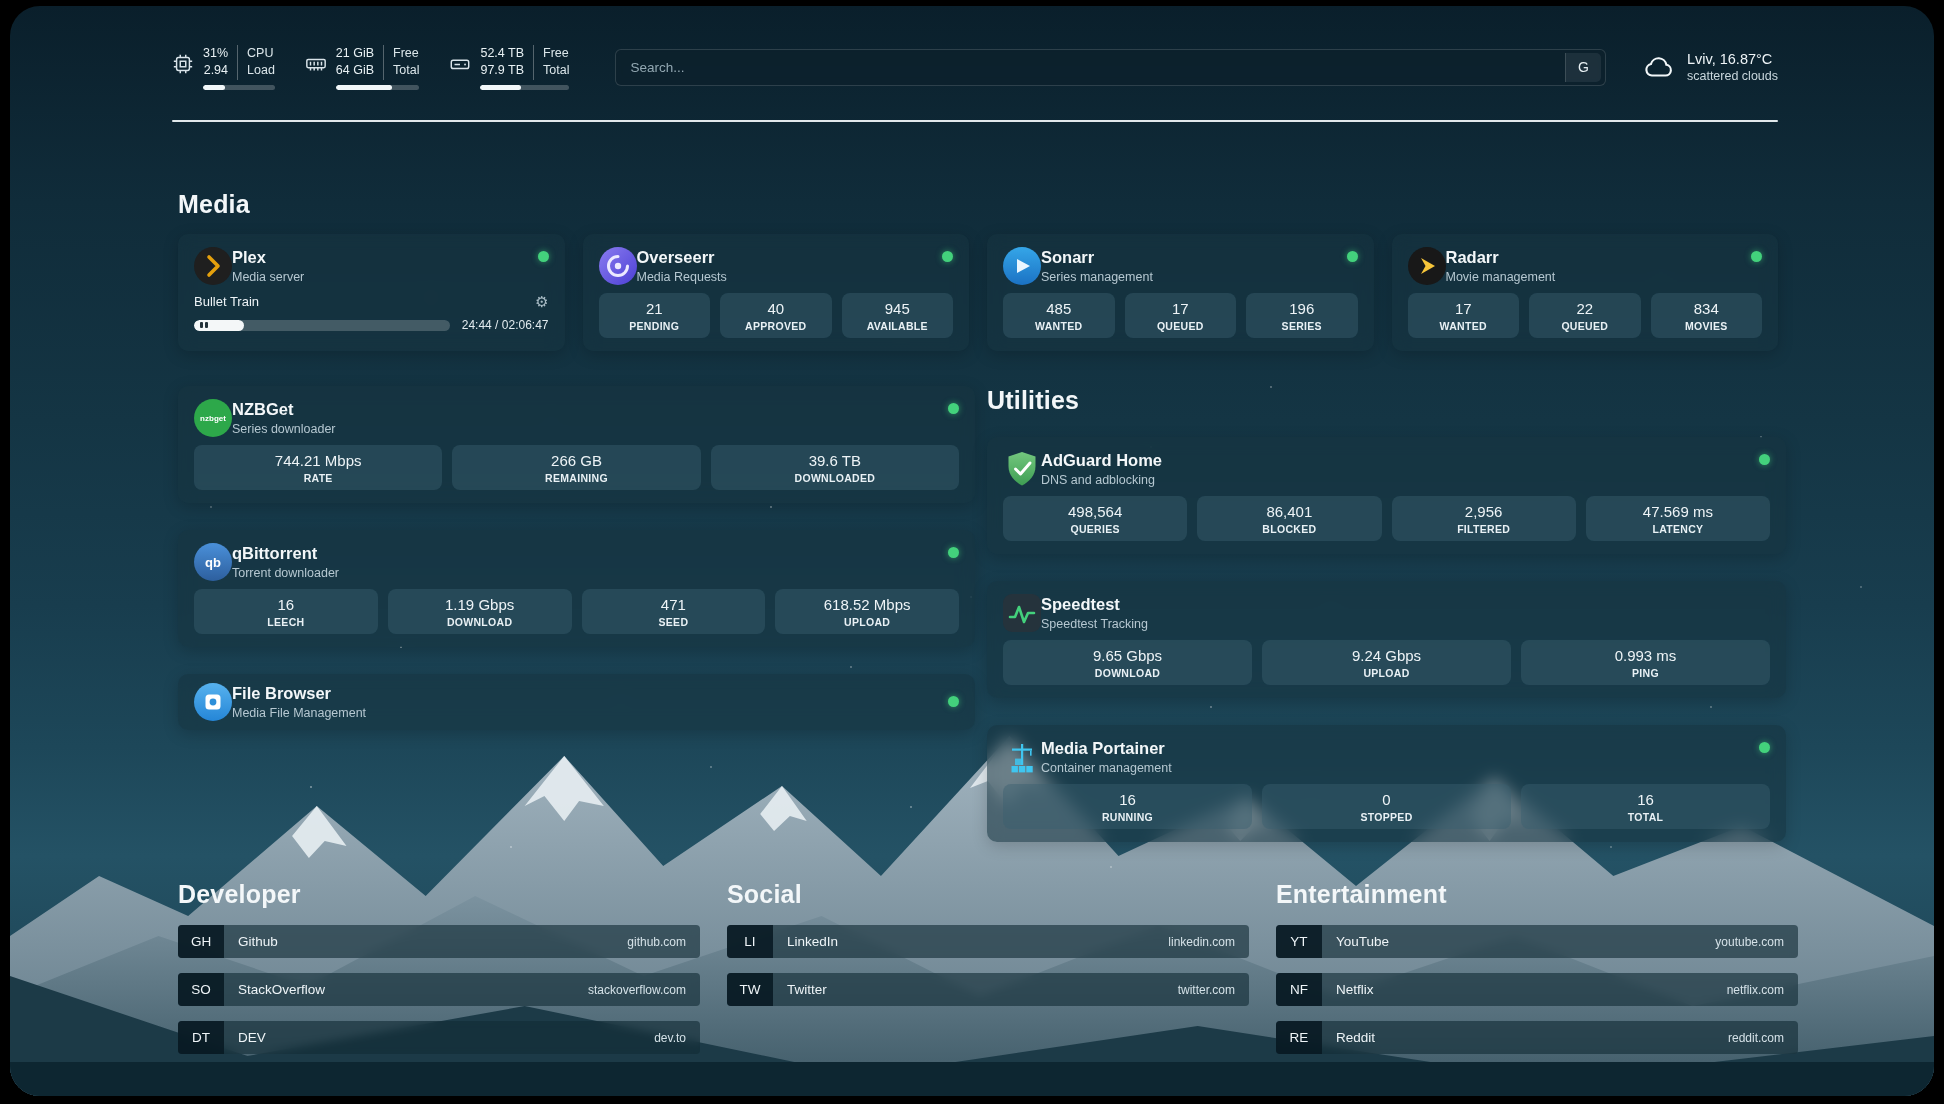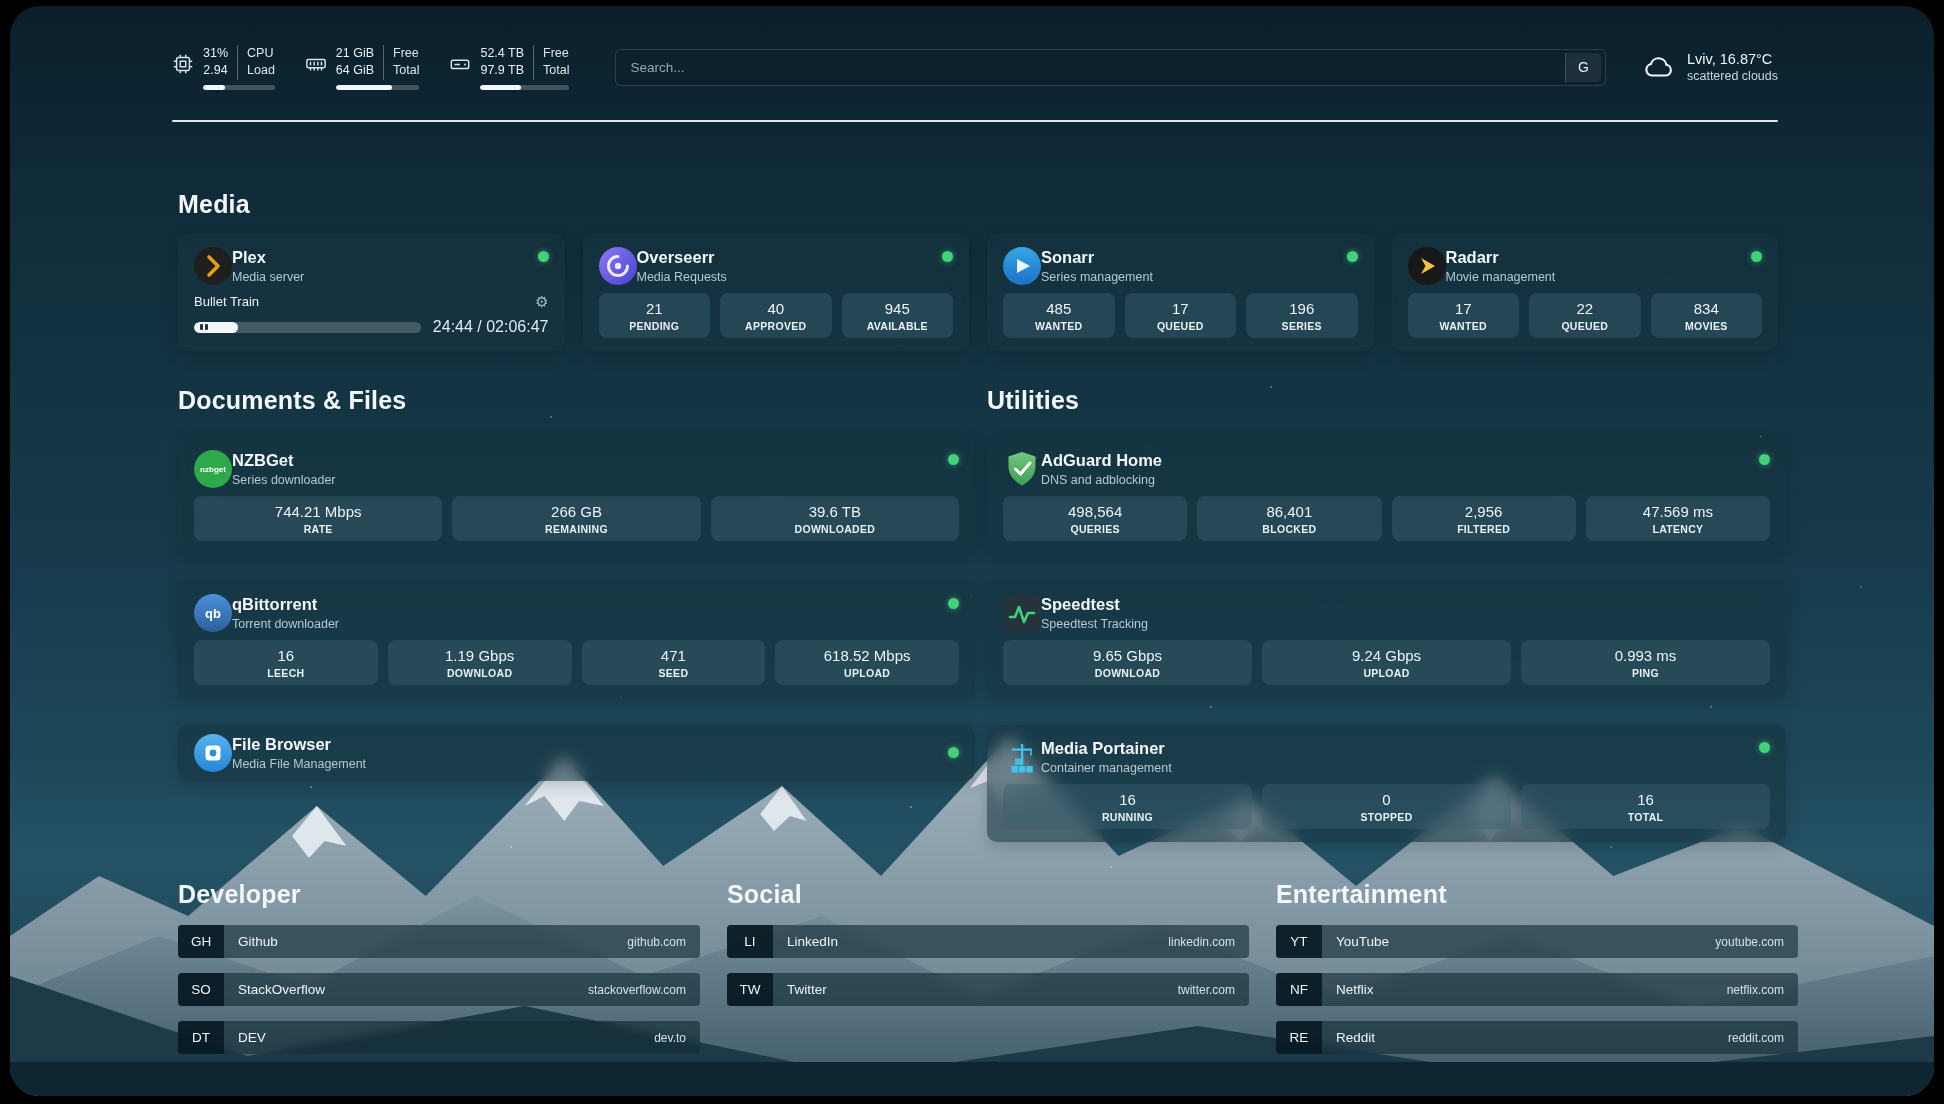--- a/index.html
+++ b/index.html
@@ -27,21 +27,21 @@
     1750px 430px 0 0 rgba(255,255,255,.35), 1850px 580px 0 0 rgba(255,255,255,.3),
     1200px 700px 0 0 rgba(255,255,255,.4), 700px 760px 0 0 rgba(255,255,255,.35);
   }
 
   
   .header { position:absolute; left:162px; right:156px; top:32px; height:58px; display:flex; align-items:center; }
   .hw { display:flex; align-items:flex-start; gap:9px; margin-right:30px; }
   .hw-icon { margin-top:8px; }
   .hw-cols { display:flex; font-size:12.5px; line-height:1.4; color:#e9f1f4; }
   .hw-col { display:flex; flex-direction:column; }
-  .hw-col.vals { text-align:center; padding-right:9px; }
+  .hw-col.vals { text-align:right; padding-right:9px; }
   .hw-col.labs { border-left:1px solid rgba(255,255,255,.3); padding-left:9px; color:#dbe6ea; }
   .hw-bar { margin-top:5px; height:5px; border-radius:3px; background:rgba(255,255,255,.22); overflow:hidden; }
   .hw-fill { height:100%; border-radius:3px; background:#f2f7f9; }
   .search { flex:1; margin:0 36px 0 16px; height:37px; display:flex; align-items:center;
     background:rgba(13,33,43,.62); border:1px solid rgba(255,255,255,.14); border-radius:6px; backdrop-filter:blur(4px); }
   .search-input { flex:1; height:100%; background:transparent; border:none; outline:none; padding:0 14px;
     font-size:13.5px; color:#e8f0f3; font-family:"Liberation Sans", sans-serif; }
   .search-input::placeholder { color:#93a8b2; }
   .search-engine { width:36px; height:29px; margin-right:4px; border-left:1px solid rgba(255,255,255,.14);
     display:flex; align-items:center; justify-content:center; font-size:14px; color:#e8f0f3;
@@ -77,21 +77,21 @@
 
   
   .plex-now { display:flex; align-items:center; justify-content:space-between; margin-top:9px; }
   .plex-title { font-size:13px; color:#edf3f6; }
   .gear { font-size:15px; color:#a9bcc5; cursor:pointer; line-height:1; }
   .plex-bar-row { display:flex; align-items:center; gap:12px; margin-top:9px; }
   .pp-bar { flex:1; height:11px; border-radius:6px; background:rgba(255,255,255,.2); position:relative; overflow:hidden; }
   .pp-fill { height:100%; border-radius:6px; background:#f4f7f8; display:flex; align-items:center; }
   .pause-ic { display:flex; gap:2.5px; margin-left:6px; }
   .pause-ic span { width:2.5px; height:6px; background:#23323a; border-radius:1px; }
-  .plex-time { font-size:16px; color:#e2ebef; white-space:nowrap; }
+  .plex-time { font-size:12px; color:#e2ebef; white-space:nowrap; }
 
   
   .card.compact { padding:9px 16px; }
   .card.compact .dot { top:22px; }
 
   
   .bm-col { position:absolute; top:874px; width:522px; }
   .bm-col .sec-title { margin-bottom:16px; }
   .bm-row { display:flex; align-items:center; height:33px; background:rgba(18,43,54,.62); border-radius:4px;
     margin-bottom:15px; overflow:hidden; backdrop-filter:blur(4px); cursor:pointer; }
@@ -352,21 +352,20 @@
         </div>
         <div class="stat">
           <div class="stat-v">834</div>
           <div class="stat-l">MOVIES</div>
         </div>
       </div>
     </div>
   </div>
 
   <div class="col col-left">
-    <div class="sec-title">Documents &amp; Files</div>
 
     <div class="card">
       <div class="app-head">
         <div class="app-icon">
           <svg width="38" height="38" viewBox="0 0 38 38">
             <circle cx="19" cy="19" r="19" fill="#2da84a"></circle>
             <text x="19" y="22" text-anchor="middle" font-size="8" font-weight="bold" fill="#fff" font-family="Liberation Sans, sans-serif">nzbget</text>
           </svg>
         </div>
         <div>

